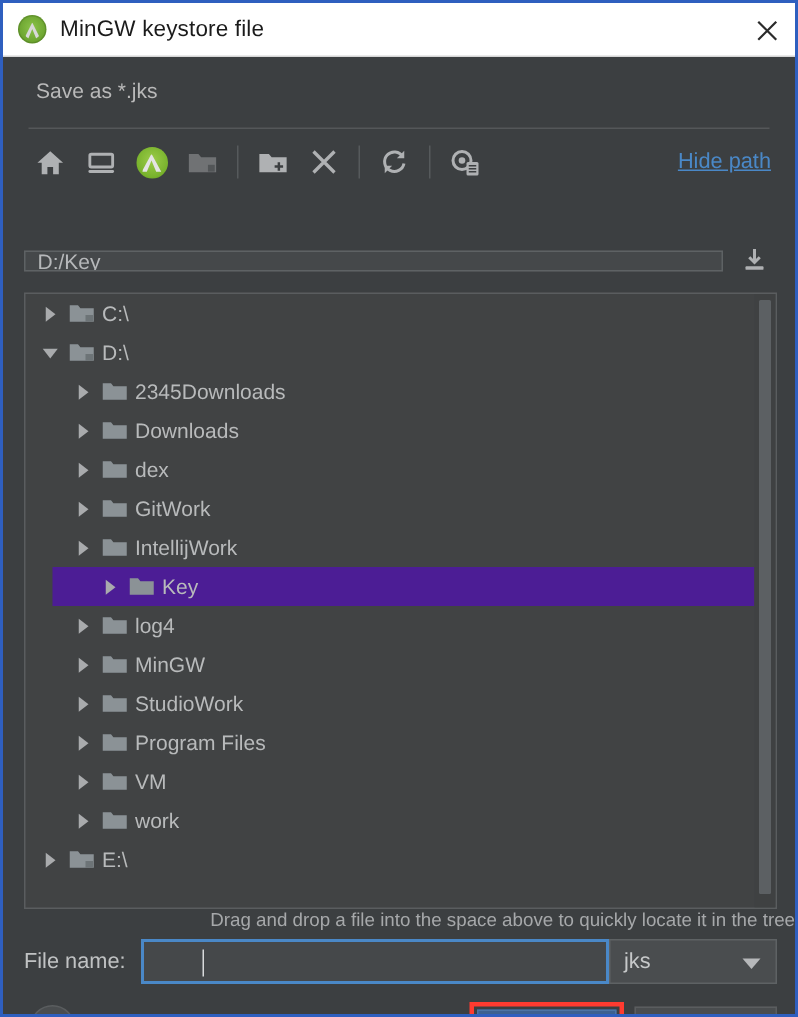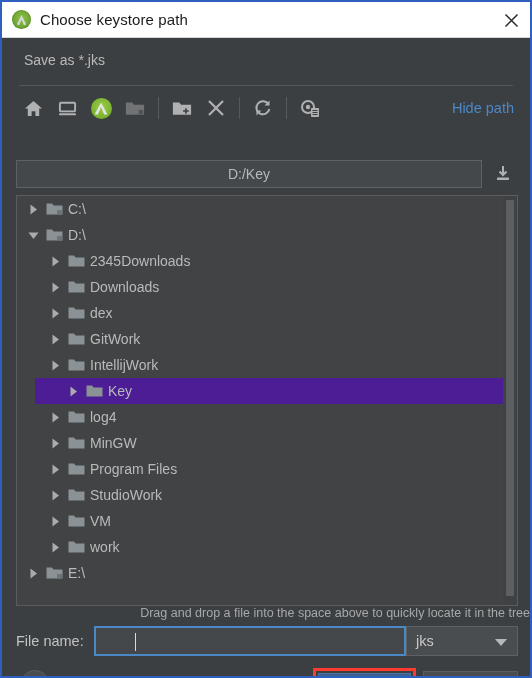--- a/index.html
+++ b/index.html
@@ -115,20 +115,21 @@
     background: #565a5c;
     margin: 0 6px;
     flex: 0 0 auto;
   }
   .hide-path {
     margin-left: auto;
     font-size: 14.5px;
     color: #4a88c7;
     cursor: pointer;
     padding-right: 6px;
+    text-decoration: underline;
   }
   .ic { fill: #afb1b3; }
 
   
   .tb-studio {
     width: 21px; height: 21px;
     border-radius: 50%;
     background: radial-gradient(circle at 50% 42%, #9ccc4a 0%, #78b22c 68%, #5e9617 100%);
     position: relative;
   }
@@ -145,30 +146,29 @@
   .pathrow {
     position: absolute;
     left: 14px; right: 12px;
     top: 122px;
     height: 28px;
     display: flex;
     align-items: center;
   }
   .path-input {
     flex: 1 1 auto;
-    height: 28px;
+    height: 14px;
     box-sizing: border-box;
     background: #45484a;
     border: 1px solid #5e6264;
     color: #b6b8ba;
     font-size: 14px;
     font-family: "Liberation Sans", sans-serif;
     padding: 0 8px;
     outline: none;
-    text-align: center;
   }
   .path-save {
     width: 30px; height: 28px;
     margin-left: 6px;
     display: flex; align-items: center; justify-content: center;
     cursor: pointer;
     flex: 0 0 auto;
   }
 
   
@@ -361,21 +361,21 @@
     cursor: pointer;
   }
 </style>
 </head>
 <body>
 
 <div class="dialog">
 
   <div class="titlebar">
     <div class="as-logo"></div>
-    <div class="title-text">Choose keystore path</div>
+    <div class="title-text">MinGW keystore file</div>
     <div class="close-btn">
       <svg width="15" height="15" viewBox="0 0 15 15" aria-hidden="true">
         <path d="M1.5 1.5 L13.5 13.5 M13.5 1.5 L1.5 13.5" stroke="#2b2b2b" stroke-width="1.5" fill="none"></path>
       </svg>
     </div>
   </div>
 
   <div class="content">
 
     <div class="saveas">Save as *.jks</div>
@@ -594,34 +594,34 @@
             <span class="arrow">
               <svg width="11" height="11" viewBox="0 0 11 11">
                 <path d="M2.5 0.5 L9 5.5 L2.5 10.5 Z" fill="#a9abad"></path>
               </svg>
             </span>
             <span class="fold">
               <svg width="17" height="14" viewBox="0 0 17 14">
                 <path d="M0.5 1.5 h5.5 l1.6 2 h8.9 v9 H0.5 Z" fill="#8b9296"></path>
               </svg>
             </span>
+            <span class="lbl">StudioWork</span>
+          </div>
+          <div class="row lvl1">
+            <span class="arrow">
+              <svg width="11" height="11" viewBox="0 0 11 11">
+                <path d="M2.5 0.5 L9 5.5 L2.5 10.5 Z" fill="#a9abad"></path>
+              </svg>
+            </span>
+            <span class="fold">
+              <svg width="17" height="14" viewBox="0 0 17 14">
+                <path d="M0.5 1.5 h5.5 l1.6 2 h8.9 v9 H0.5 Z" fill="#8b9296"></path>
+              </svg>
+            </span>
             <span class="lbl">Program Files</span>
-          </div>
-          <div class="row lvl1">
-            <span class="arrow">
-              <svg width="11" height="11" viewBox="0 0 11 11">
-                <path d="M2.5 0.5 L9 5.5 L2.5 10.5 Z" fill="#a9abad"></path>
-              </svg>
-            </span>
-            <span class="fold">
-              <svg width="17" height="14" viewBox="0 0 17 14">
-                <path d="M0.5 1.5 h5.5 l1.6 2 h8.9 v9 H0.5 Z" fill="#8b9296"></path>
-              </svg>
-            </span>
-            <span class="lbl">StudioWork</span>
           </div>
           <div class="row lvl1">
             <span class="arrow">
               <svg width="11" height="11" viewBox="0 0 11 11">
                 <path d="M2.5 0.5 L9 5.5 L2.5 10.5 Z" fill="#a9abad"></path>
               </svg>
             </span>
             <span class="fold">
               <svg width="17" height="14" viewBox="0 0 17 14">
                 <path d="M0.5 1.5 h5.5 l1.6 2 h8.9 v9 H0.5 Z" fill="#8b9296"></path>

